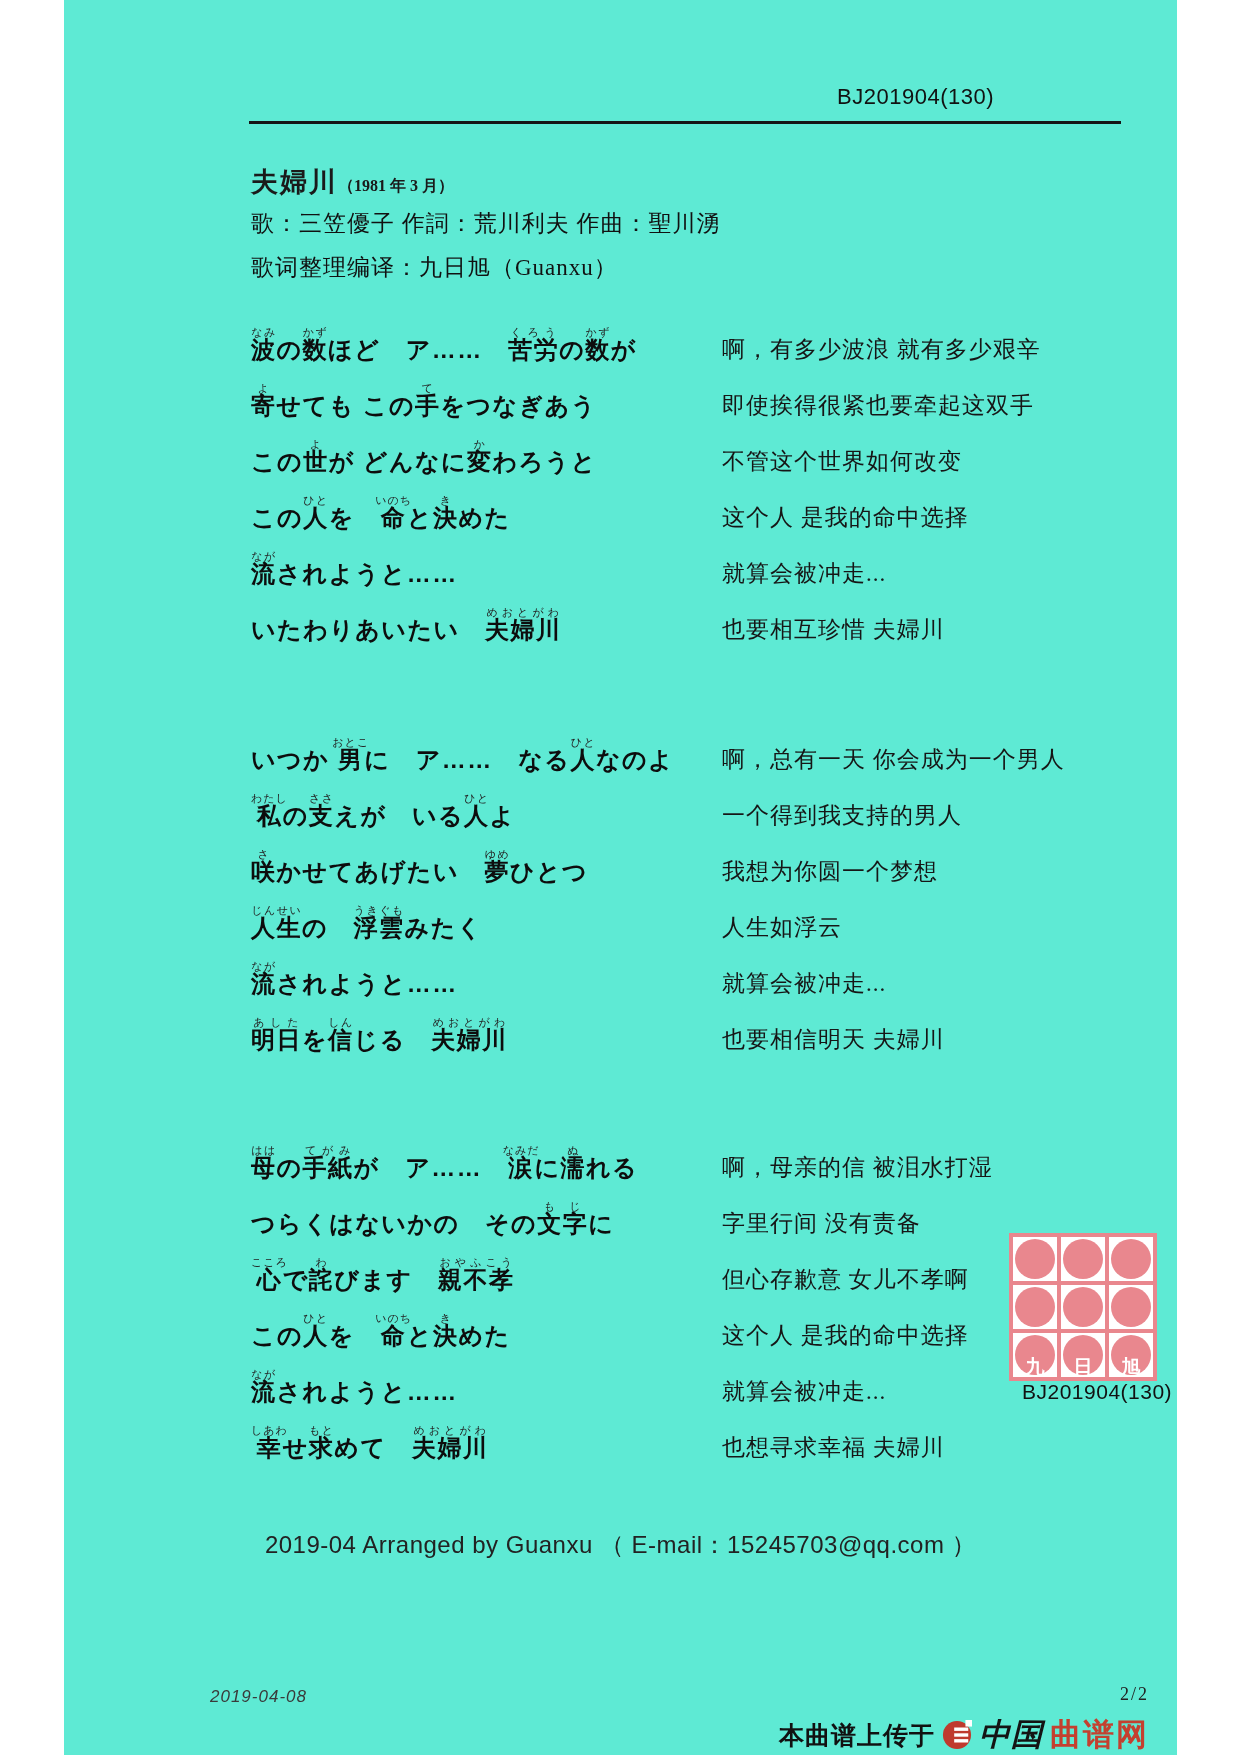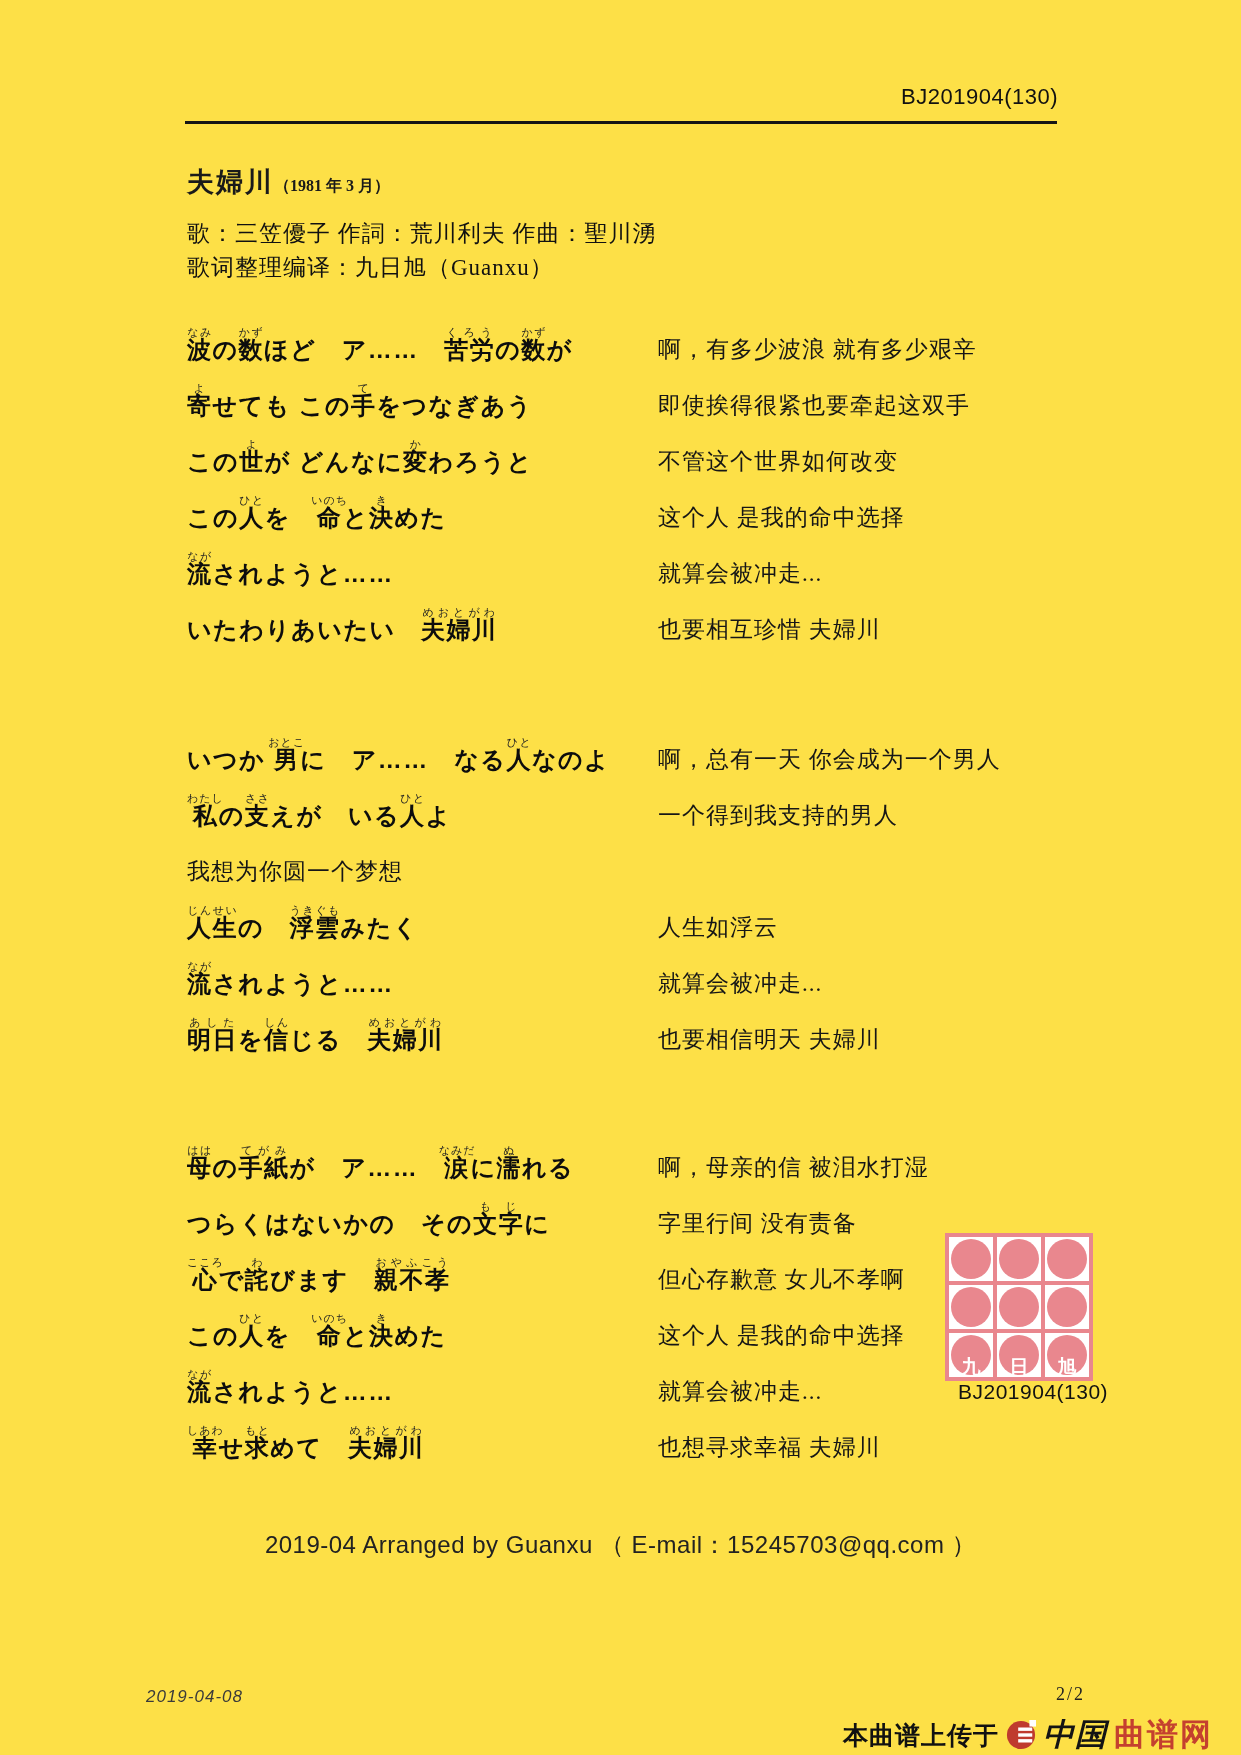--- a/index.html
+++ b/index.html
@@ -4,23 +4,23 @@
 <style>
   :root{
     --stamp-pink:#e9878e;
     --brand-red:#bf3a2e;
     --site-red:#c4402f;
     --ink:#1a1a1a;
   }
   html,body{margin:0;padding:0;background:#ffffff;}
   .page{
     position:relative;
-    width:1241px;height:1755px;
+    width:1113px;height:1755px;
     margin:0 auto;
-    background:#fde047;
+    background:#5eead4;
     font-family:"Liberation Sans","DejaVu Sans",sans-serif;
     color:var(--ink);
     overflow:hidden;
   }
   
   .doc-id{
     position:absolute;top:84px;right:183px;
     font-size:22px;letter-spacing:0.5px;color:#111;
   }
   .header-rule{
@@ -29,21 +29,21 @@
   }
   
   .song-title{position:absolute;left:187px;top:164px;white-space:nowrap;}
   .song-title .t-main{font-size:27px;font-weight:700;letter-spacing:2px;}
   .song-title .t-note{font-size:16px;font-weight:700;font-family:"Liberation Serif","DejaVu Serif",serif;}
   .credit{
     position:absolute;left:187px;white-space:nowrap;
     font-family:"Liberation Serif","DejaVu Serif",serif;
     font-size:23px;letter-spacing:1px;color:#111;
   }
-  #credit-1{top:218px;}
+  #credit-1{top:208px;}
   #credit-2{top:252px;}
   
   .stanza{position:absolute;left:187px;width:1010px;}
   #stanza-0{top:308px;}
   #stanza-1{top:718px;}
   #stanza-2{top:1126px;}
   .lyric-row{
     display:flex;align-items:flex-end;height:56px;
   }
   .lyric-jp{
@@ -159,20 +159,21 @@
   <div class="stanza" id="stanza-1">
       <div class="lyric-row">
         <div class="lyric-jp"><span>いつか </span><ruby>男<rt>おとこ</rt></ruby><span>に　ア……　</span><span>なる</span><ruby>人<rt>ひと</rt></ruby><span>なのよ</span></div>
         <div class="lyric-cn">啊，总有一天 你会成为一个男人</div>
       </div>
       <div class="lyric-row">
         <div class="lyric-jp"><ruby>私<rt>わたし</rt></ruby><span>の</span><ruby>支<rt>ささ</rt></ruby><span>えが　いる</span><ruby>人<rt>ひと</rt></ruby><span>よ</span></div>
         <div class="lyric-cn">一个得到我支持的男人</div>
       </div>
       <div class="lyric-row">
+        <div class="lyric-jp"><ruby>咲<rt>さ</rt></ruby><span>かせてあげたい　</span><ruby>夢<rt>ゆめ</rt></ruby><span>ひとつ</span></div>
         <div class="lyric-cn">我想为你圆一个梦想</div>
       </div>
       <div class="lyric-row">
         <div class="lyric-jp"><ruby>人生<rt>じんせい</rt></ruby><span>の　</span><ruby>浮雲<rt>うきぐも</rt></ruby><span>みたく</span></div>
         <div class="lyric-cn">人生如浮云</div>
       </div>
       <div class="lyric-row">
         <div class="lyric-jp"><ruby>流<rt>なが</rt></ruby><span>されようと……</span></div>
         <div class="lyric-cn">就算会被冲走...</div>
       </div>

